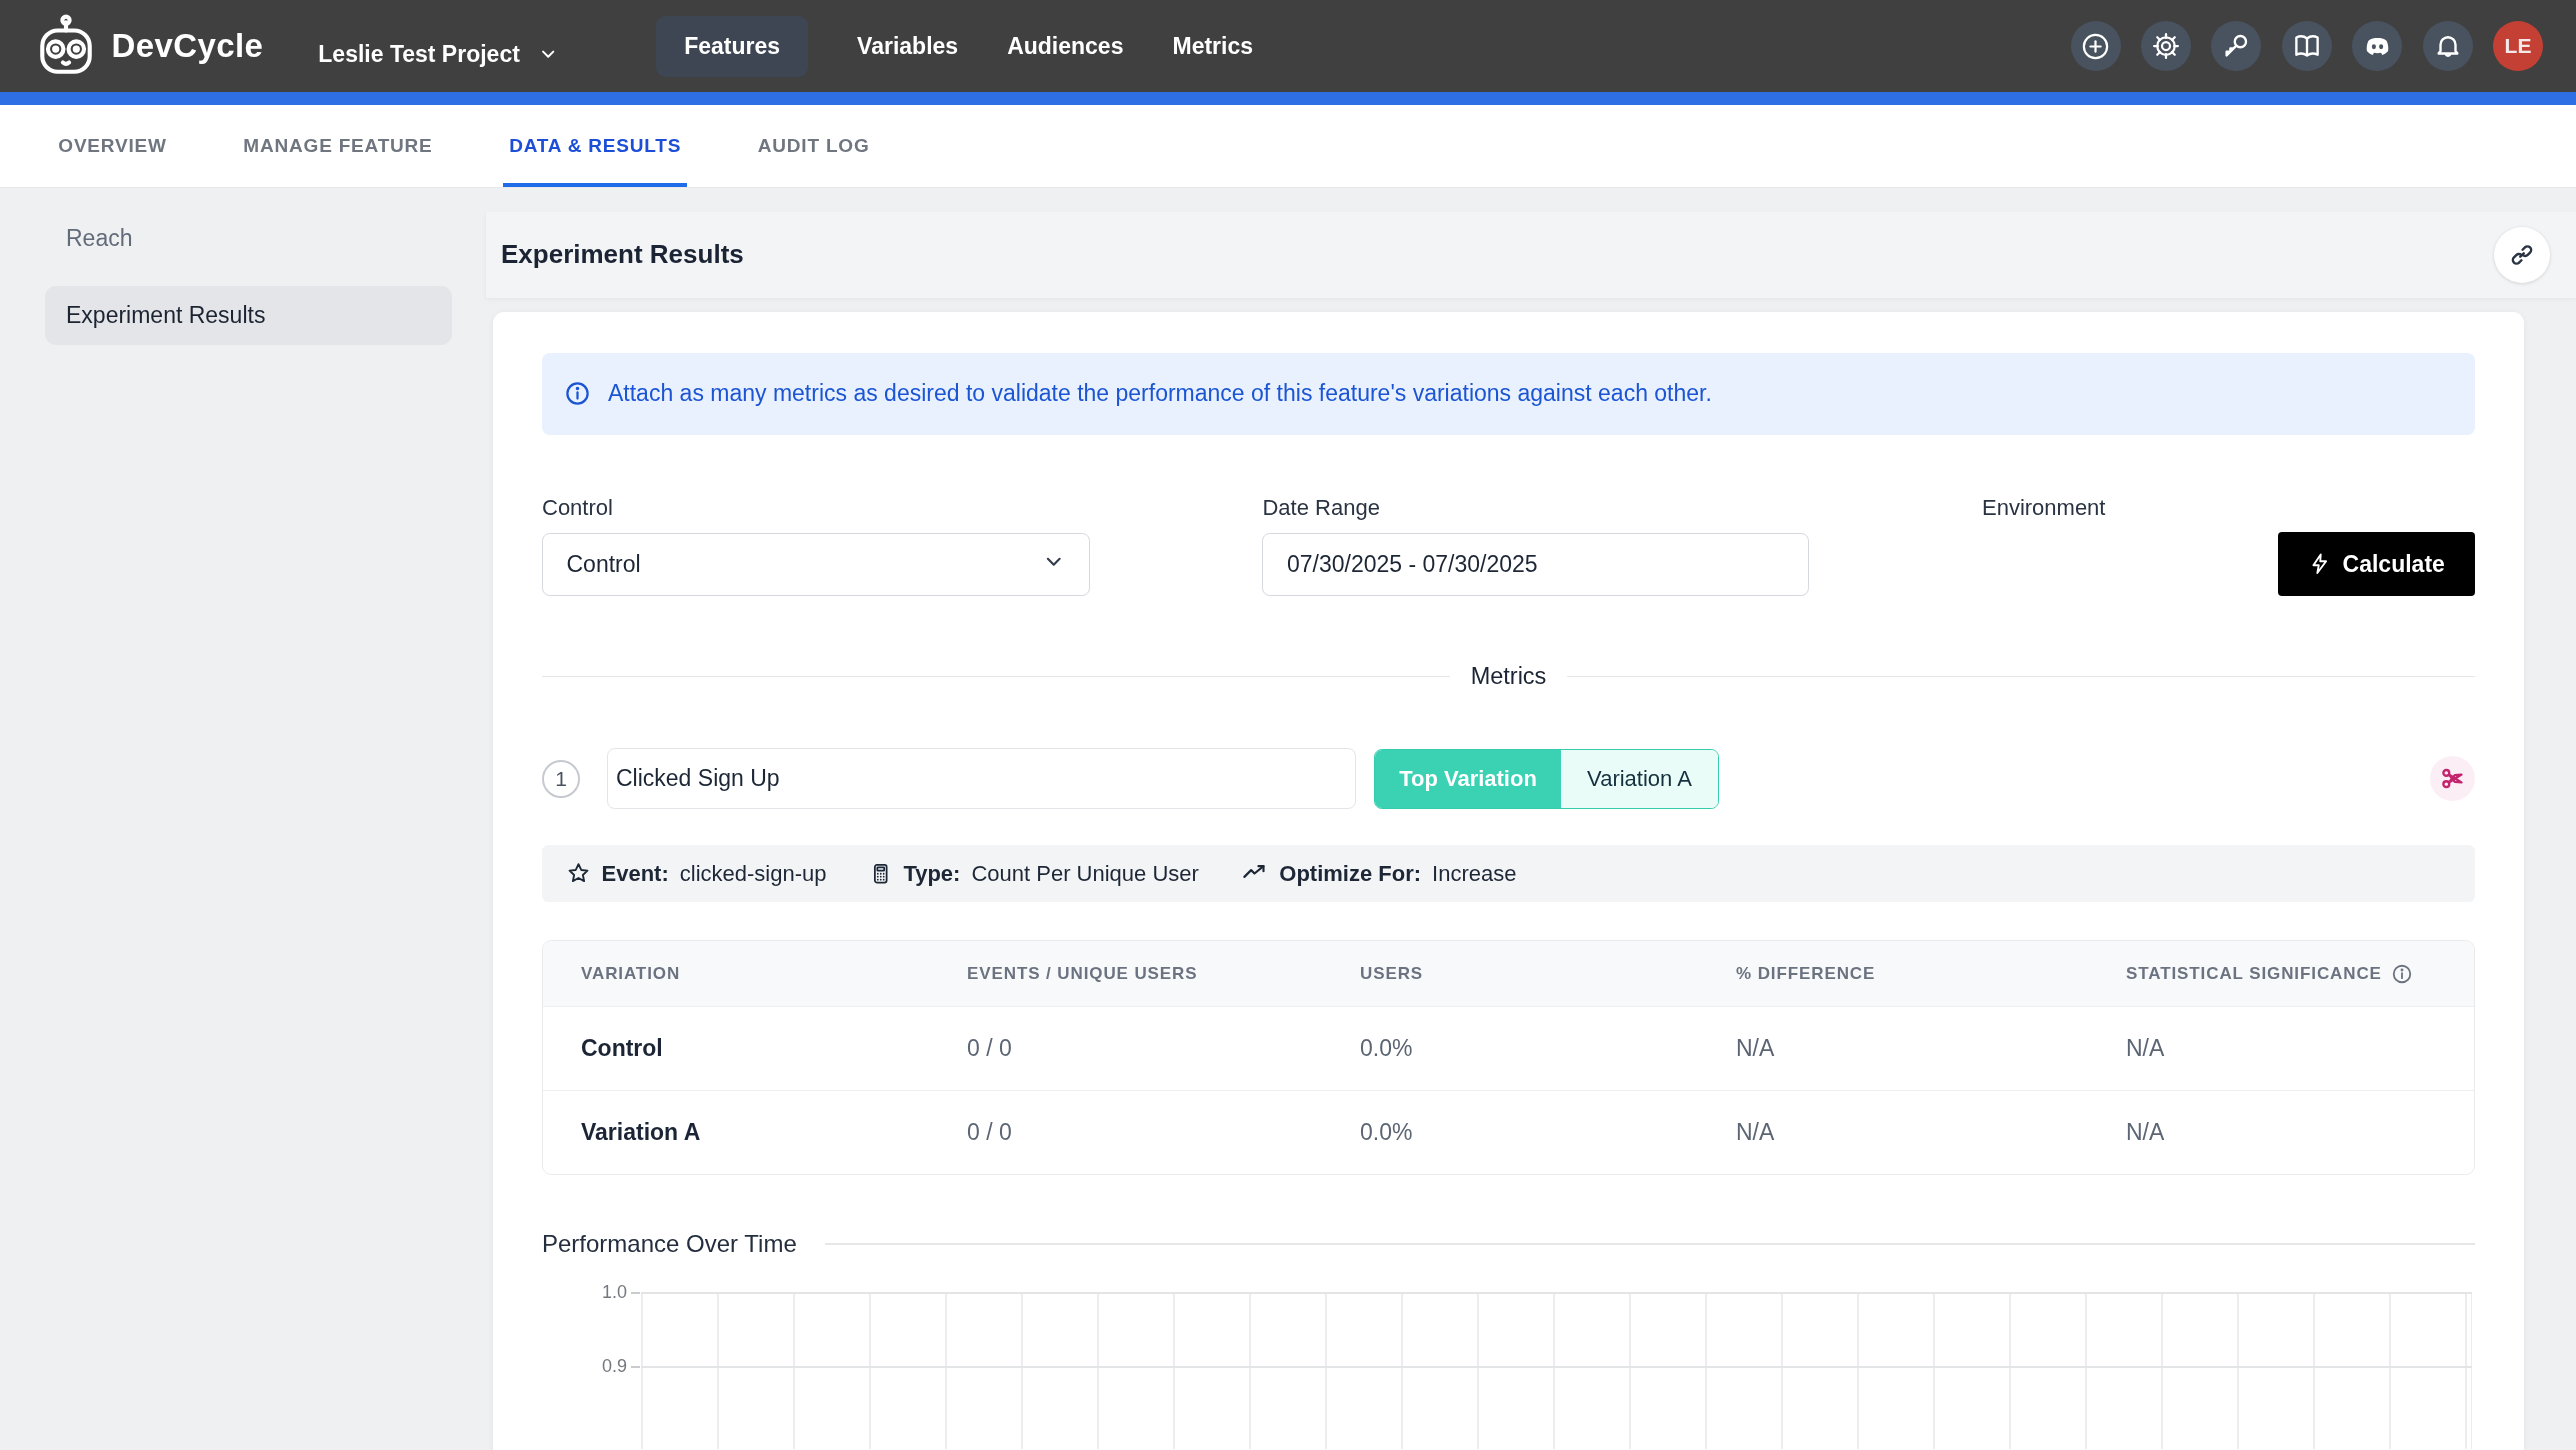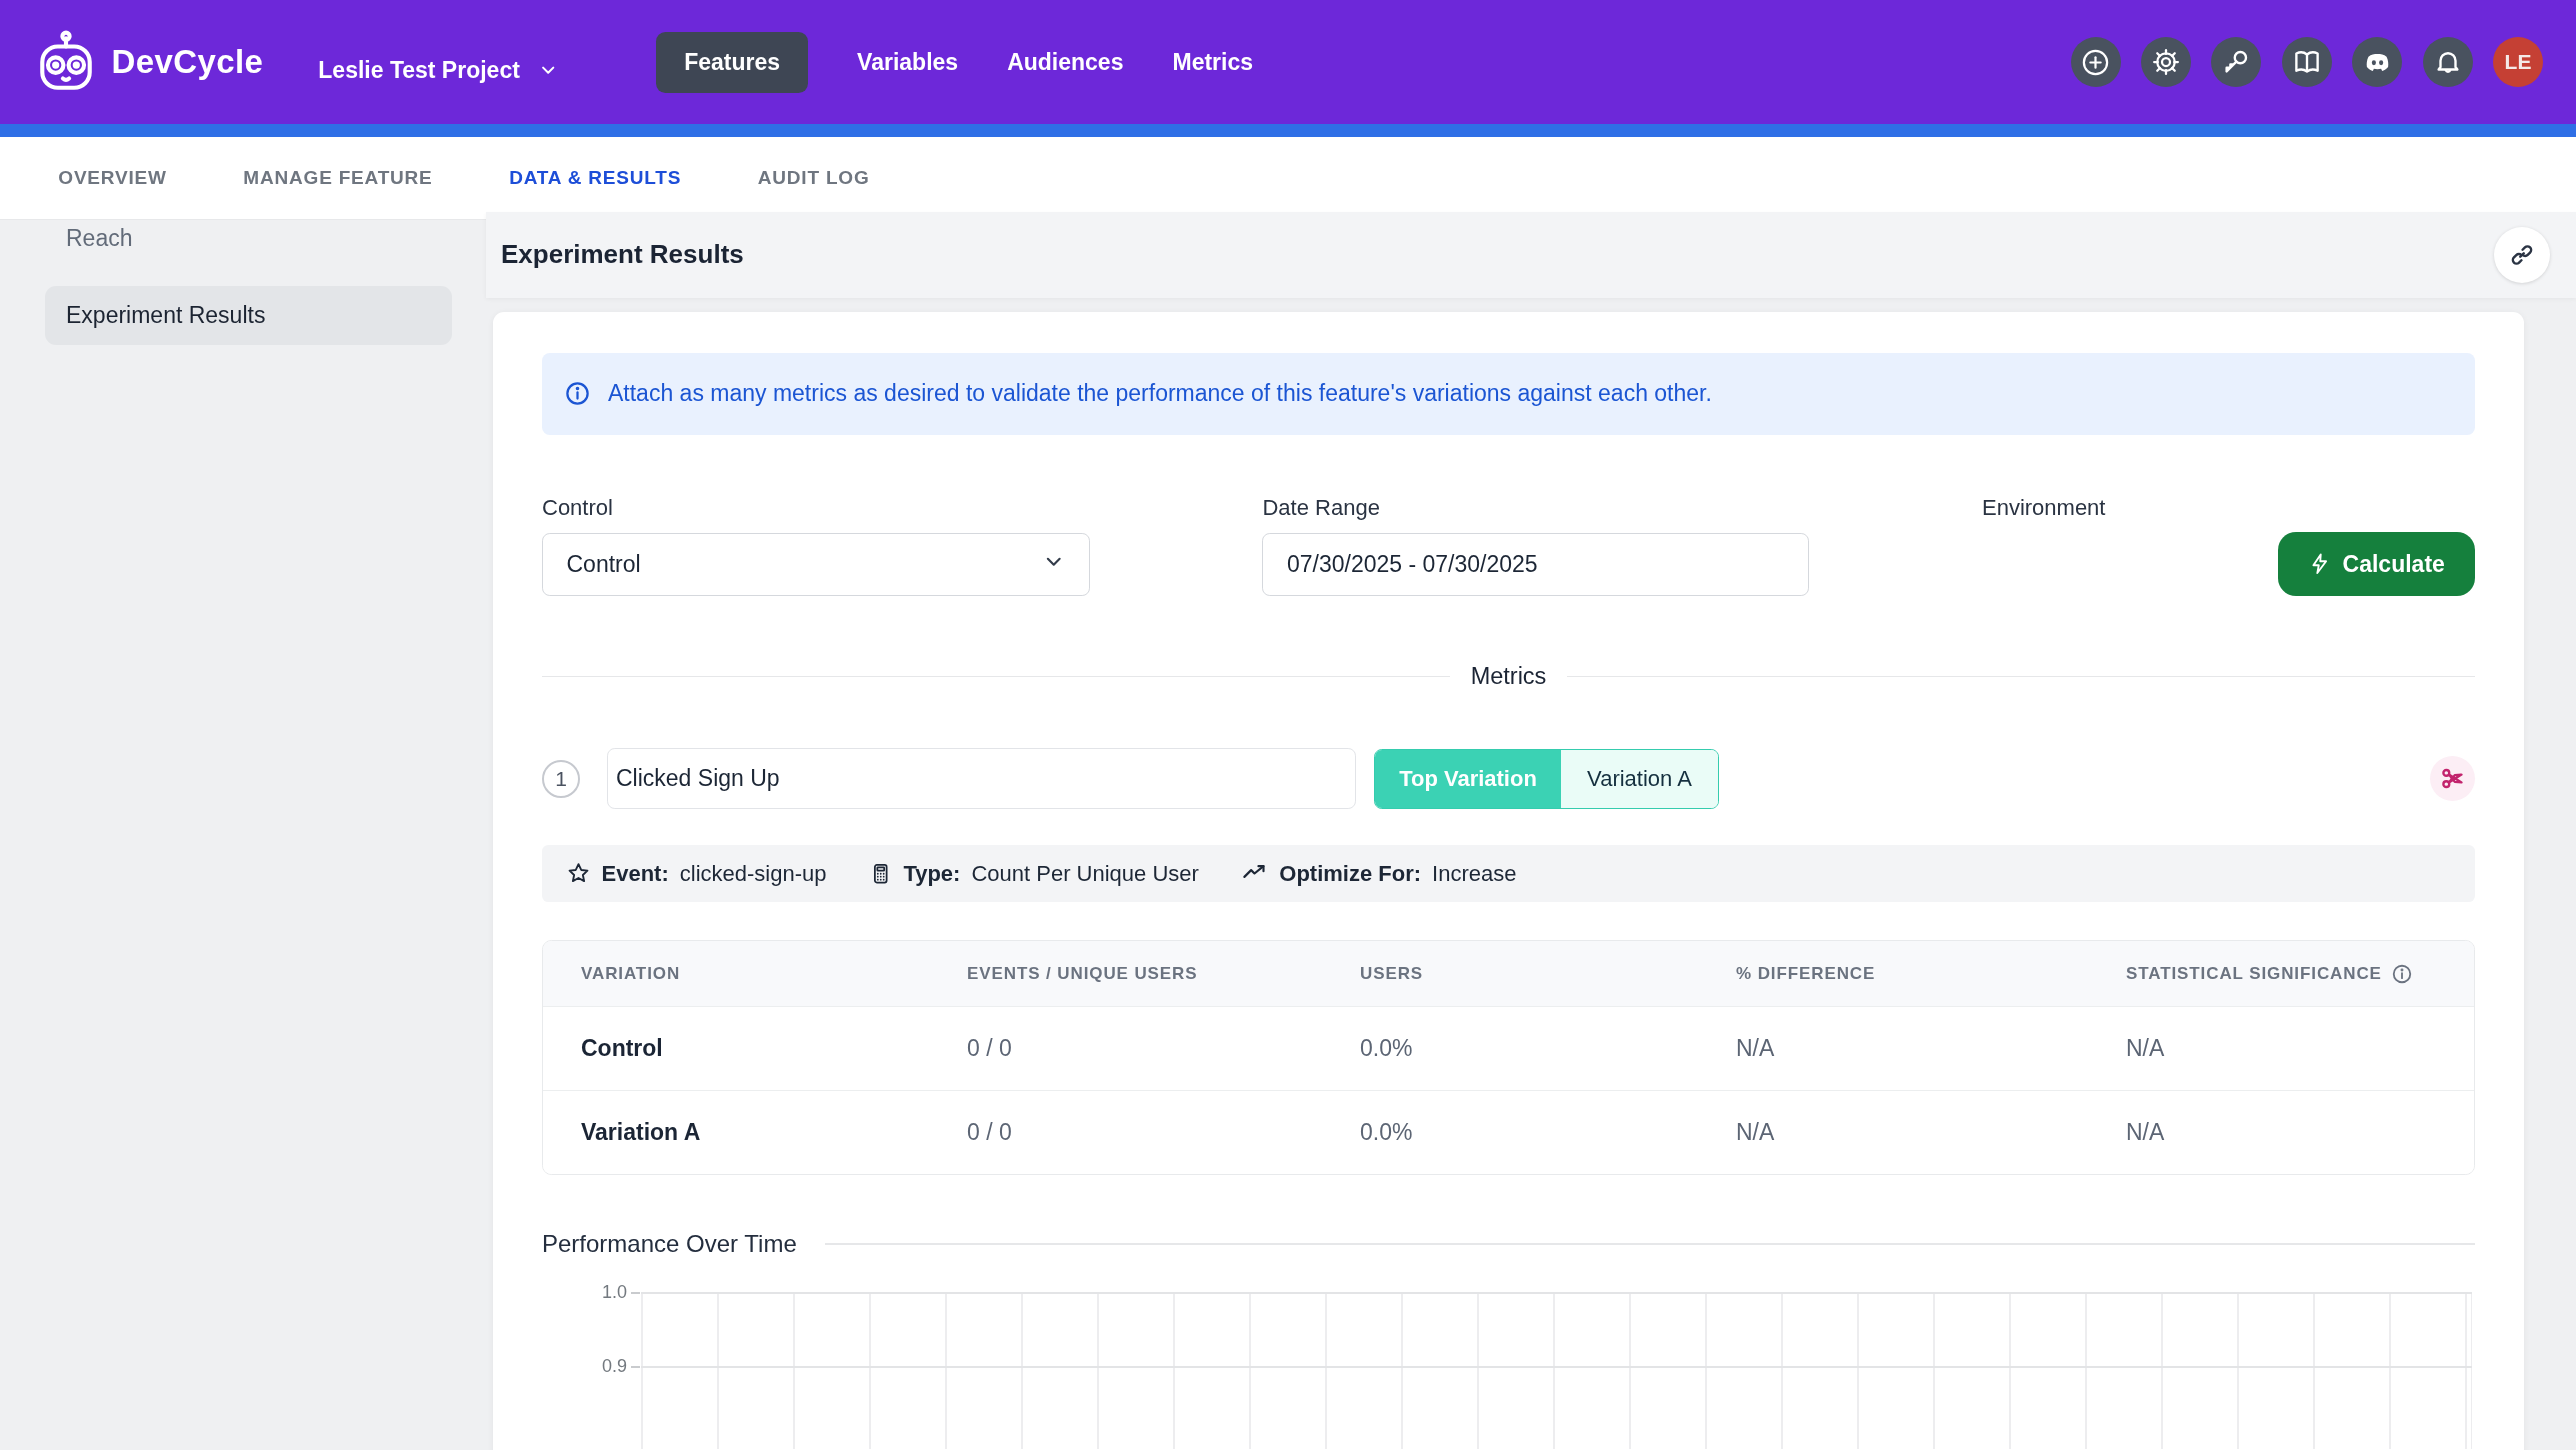--- a/index.html
+++ b/index.html
@@ -1,20 +1,20 @@
 <!DOCTYPE html>
 <html style="font-size:12.5px"><head>
 <meta charset="utf-8">
 <style>
   * { margin:0; padding:0; box-sizing:border-box; }
   html,body { background:#eff0f2; font-family:"Liberation Sans", sans-serif; overflow:hidden; }
   #app { position:relative; width:2576px; height:1450px; overflow:hidden; background:#eff0f2; }
 
   
-  .navbar { height:124px; background:#6d28d9; display:flex; align-items:center; padding:0 33px; }
+  .navbar { height:92px; background:#404040; display:flex; align-items:center; padding:0 33px; }
   .brand { display:flex; align-items:center; gap:12.5px; color:#fff; }
   .brand-name { font-size:33px; font-weight:800; letter-spacing:0.4px; }
   .project { display:flex; align-items:center; gap:18px; color:#fff; font-size:23px; font-weight:600; margin-left:55px; cursor:pointer;margin-top:17px; }
   .nav-items { display:flex; align-items:center; gap:49px; margin-left:98px; }
   .nav-item { color:#fff; font-size:23px; font-weight:600; cursor:pointer; padding:17px 0; }
   .nav-item.active { background:#3e4654; border-radius:9.4px; padding:17px 28px; }
   .nav-right { margin-left:auto; display:flex; align-items:center; gap:20.4px; }
   .icon-circle { width:50px; height:50px; border-radius:50%; background:#49525f; display:flex; align-items:center; justify-content:center; color:#fff; cursor:pointer; }
   .avatar { width:50px; height:50px; border-radius:50%; background:#c54034; color:#f4e9e8; font-size:21px; font-weight:600; display:flex; align-items:center; justify-content:center; cursor:pointer; }
   .blue-bar { height:12.5px; background:#2f6fe6; }
@@ -39,21 +39,21 @@
 
   .banner { height:82px; border-radius:7.8px; background:#e9f1fe; display:flex; align-items:center; gap:17px; padding:0 22px; }
   .banner-text { font-size:23px; font-weight:400; color:#1b55d3; }
 
   .filters { margin-top:60px; display:flex; justify-content:space-between; }
   .f-col { display:flex; flex-direction:column; }
   .f-label { font-size:22px; font-weight:500; color:#2a3342; margin-bottom:12.5px; }
   .field { height:63px; border:1.6px solid #d5d8dd; border-radius:7.8px; background:#fff; display:flex; align-items:center; padding:0 23.5px; font-size:23px; color:#1c2635; cursor:pointer; }
   .field .chev { margin-left:auto; color:#333c4a; }
   .w-control { width:548px; } .w-date { width:547px; } .w-env { width:548px; }
-  .calc-btn { align-self:flex-end; height:64px; width:197px; border-radius:18px; background:#15803d; color:#fff; font-size:23px; font-weight:700; display:flex; align-items:center; justify-content:center; gap:11px; cursor:pointer; }
+  .calc-btn { align-self:flex-end; height:64px; width:197px; border-radius:4px; background:#000000; color:#fff; font-size:23px; font-weight:700; display:flex; align-items:center; justify-content:center; gap:11px; cursor:pointer; }
 
   .divider-row { margin-top:67px; display:flex; align-items:center; gap:20.4px; }
   .divider-row .line { flex:1; height:1.6px; background:#e6e7e9; }
   .divider-label { font-size:23.5px; font-weight:500; color:#1b2434; }
 
   .metric-row { margin-top:58px; display:flex; align-items:center; }
   .num-circle { width:38px; height:38px; border-radius:50%; border:2.3px solid #c6c9cf; color:#4a5260; font-size:21px; display:flex; align-items:center; justify-content:center; }
   .metric-name { margin-left:27px; width:749px; height:61px; border:1.6px solid #e2e4e8; border-radius:7.8px; display:flex; align-items:center; padding:0 8px; font-size:23px; color:#1c2635; cursor:text; }
   .toggle { margin-left:18px; display:flex; height:60px; border:1.6px solid #35ccae; border-radius:7.8px; overflow:hidden; }
   .seg { display:flex; align-items:center; justify-content:center; font-size:22px; cursor:pointer; }

